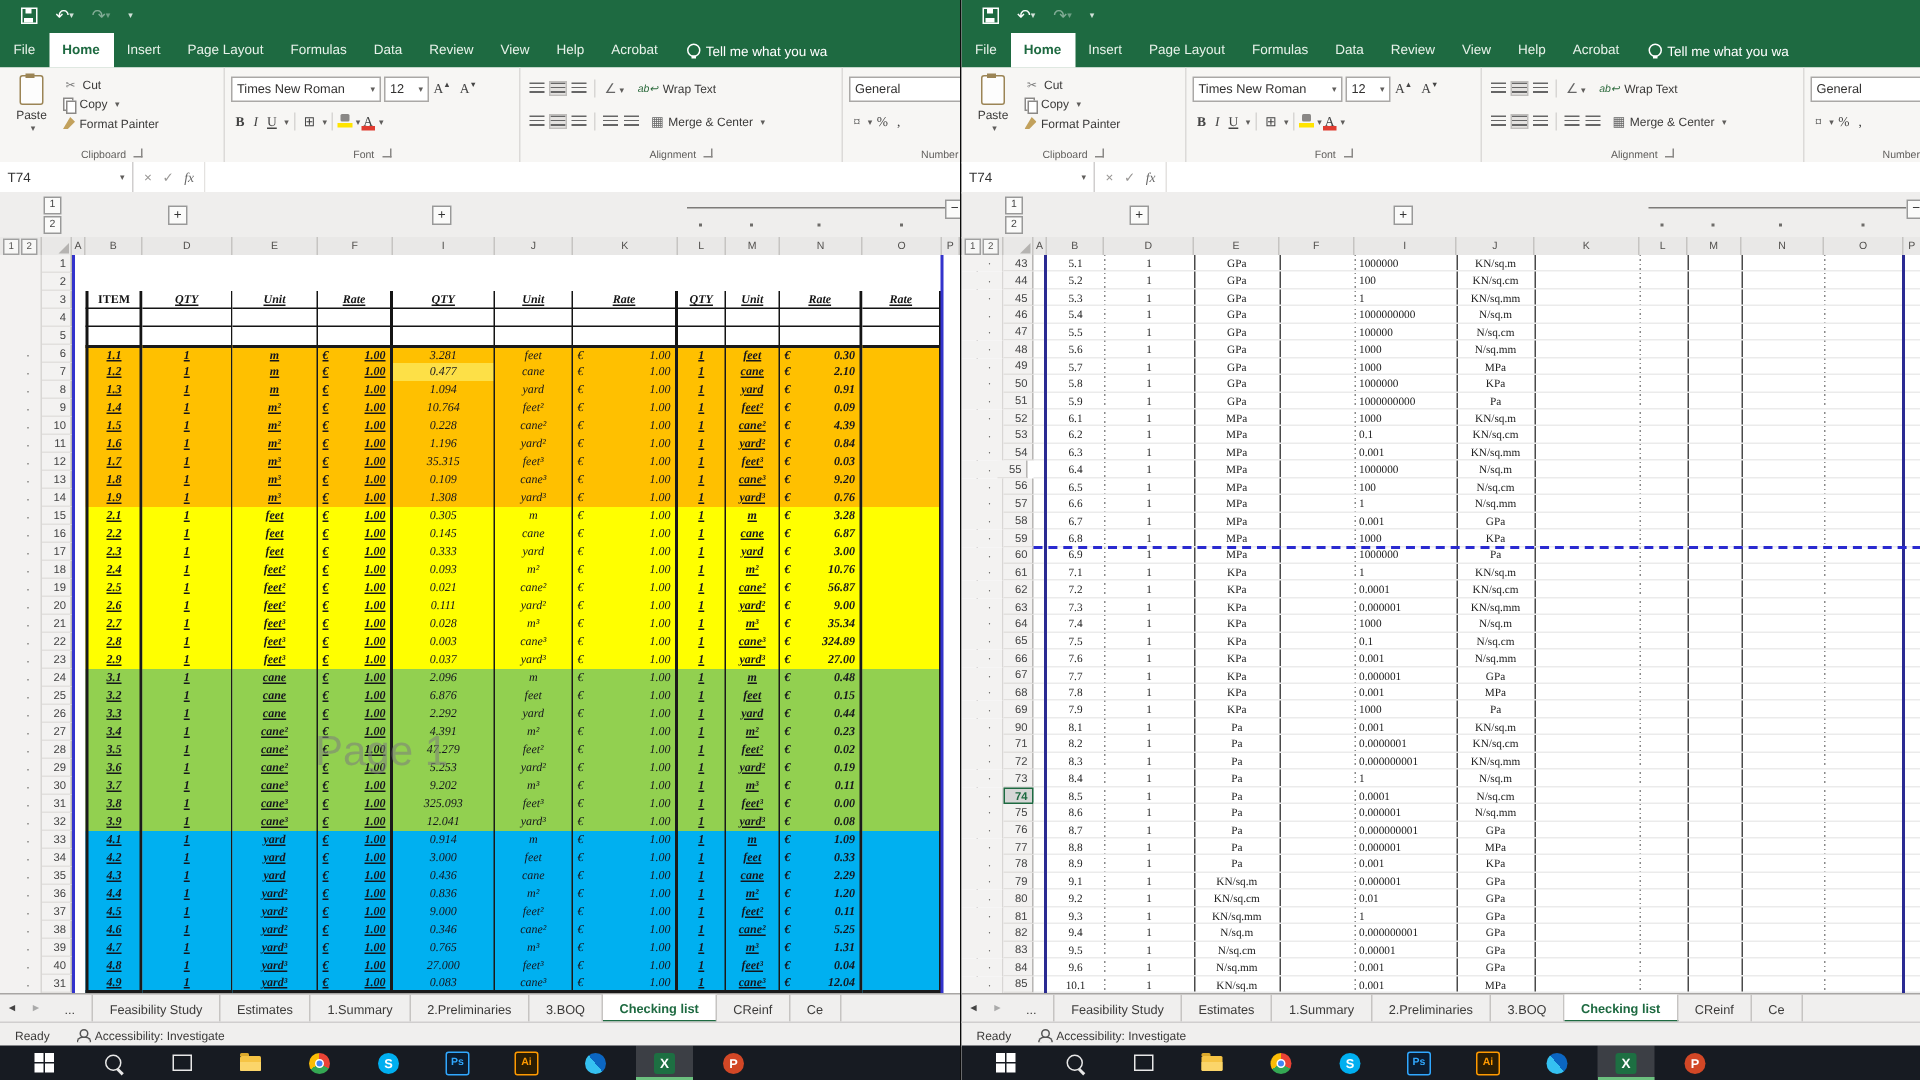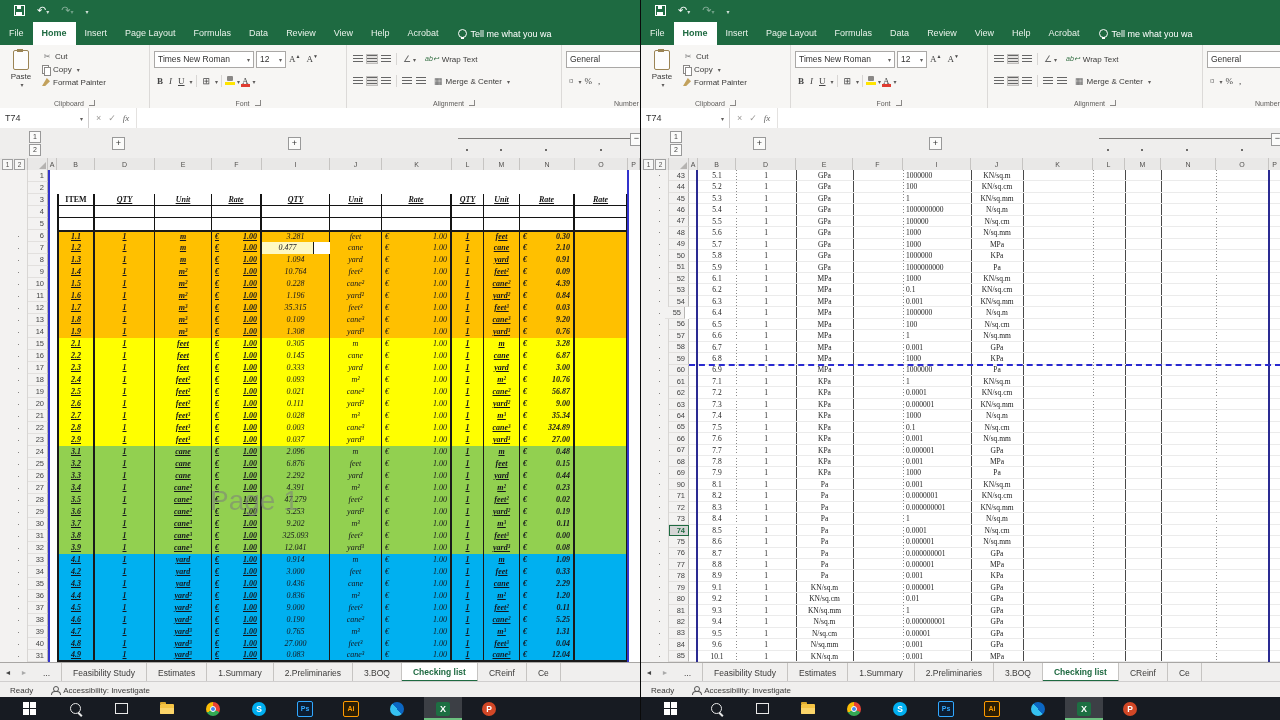--- a/index.html
+++ b/index.html
@@ -500,21 +500,21 @@
         <div class="c bold abs" style="left: 95px; top: 72px; width: 60px; height: 12px; background: rgb(255, 192, 0);">
           <div class="ul" style="position: static;">1</div>
         </div>
         <div class="c bold abs" style="left: 155px; top: 72px; width: 57px; height: 12px; background: rgb(255, 192, 0);">
           <div class="ul" style="position: static;">m</div>
         </div>
         <div class="c bold rate abs thR" style="left: 212px; top: 72px; width: 50px; height: 12px; background: rgb(255, 192, 0);">
           <div class="ul" style="position: static;">€</div>
           <div class="ul" style="position: static;">1.00</div>
         </div>
-        <div class="c abs" style="left: 262px; top: 72px; width: 52px; height: 12px; background: #fef9c3; text-align: center;">
+        <div class="c abs" style="left: 262px; top: 72px; width: 68px; height: 12px; background: #fde047; text-align: center;">
           <div style="position: static;">0.477</div>
         </div>
         <div class="c abs" style="left: 330px; top: 72px; width: 52px; height: 12px; background: rgb(255, 192, 0);">
           <div style="position: static;">cane</div>
         </div>
         <div class="c rate abs thR" style="left: 382px; top: 72px; width: 70px; height: 12px; background: rgb(255, 192, 0);">
           <div style="position: static;">€</div>
           <div style="position: static;">1.00</div>
         </div>
         <div class="c bold abs" style="left: 452px; top: 72px; width: 32px; height: 12px; background: rgb(255, 192, 0);">
@@ -1555,21 +1555,21 @@
           <div class="ul" style="position: static;">1</div>
         </div>
         <div class="c bold abs" style="left: 155px; top: 444px; width: 57px; height: 12px; background: rgb(0, 176, 240);">
           <div class="ul" style="position: static;">yard²</div>
         </div>
         <div class="c bold rate abs thR" style="left: 212px; top: 444px; width: 50px; height: 12px; background: rgb(0, 176, 240);">
           <div class="ul" style="position: static;">€</div>
           <div class="ul" style="position: static;">1.00</div>
         </div>
         <div class="c abs" style="left: 262px; top: 444px; width: 68px; height: 12px; background: rgb(0, 176, 240);">
-          <div style="position: static;">0.190</div>
+          <div style="position: static;">0.346</div>
         </div>
         <div class="c abs" style="left: 330px; top: 444px; width: 52px; height: 12px; background: rgb(0, 176, 240);">
           <div style="position: static;">cane²</div>
         </div>
         <div class="c rate abs thR" style="left: 382px; top: 444px; width: 70px; height: 12px; background: rgb(0, 176, 240);">
           <div style="position: static;">€</div>
           <div style="position: static;">1.00</div>
         </div>
         <div class="c bold abs" style="left: 452px; top: 444px; width: 32px; height: 12px; background: rgb(0, 176, 240);">
           <div class="ul" style="position: static;">1</div>

